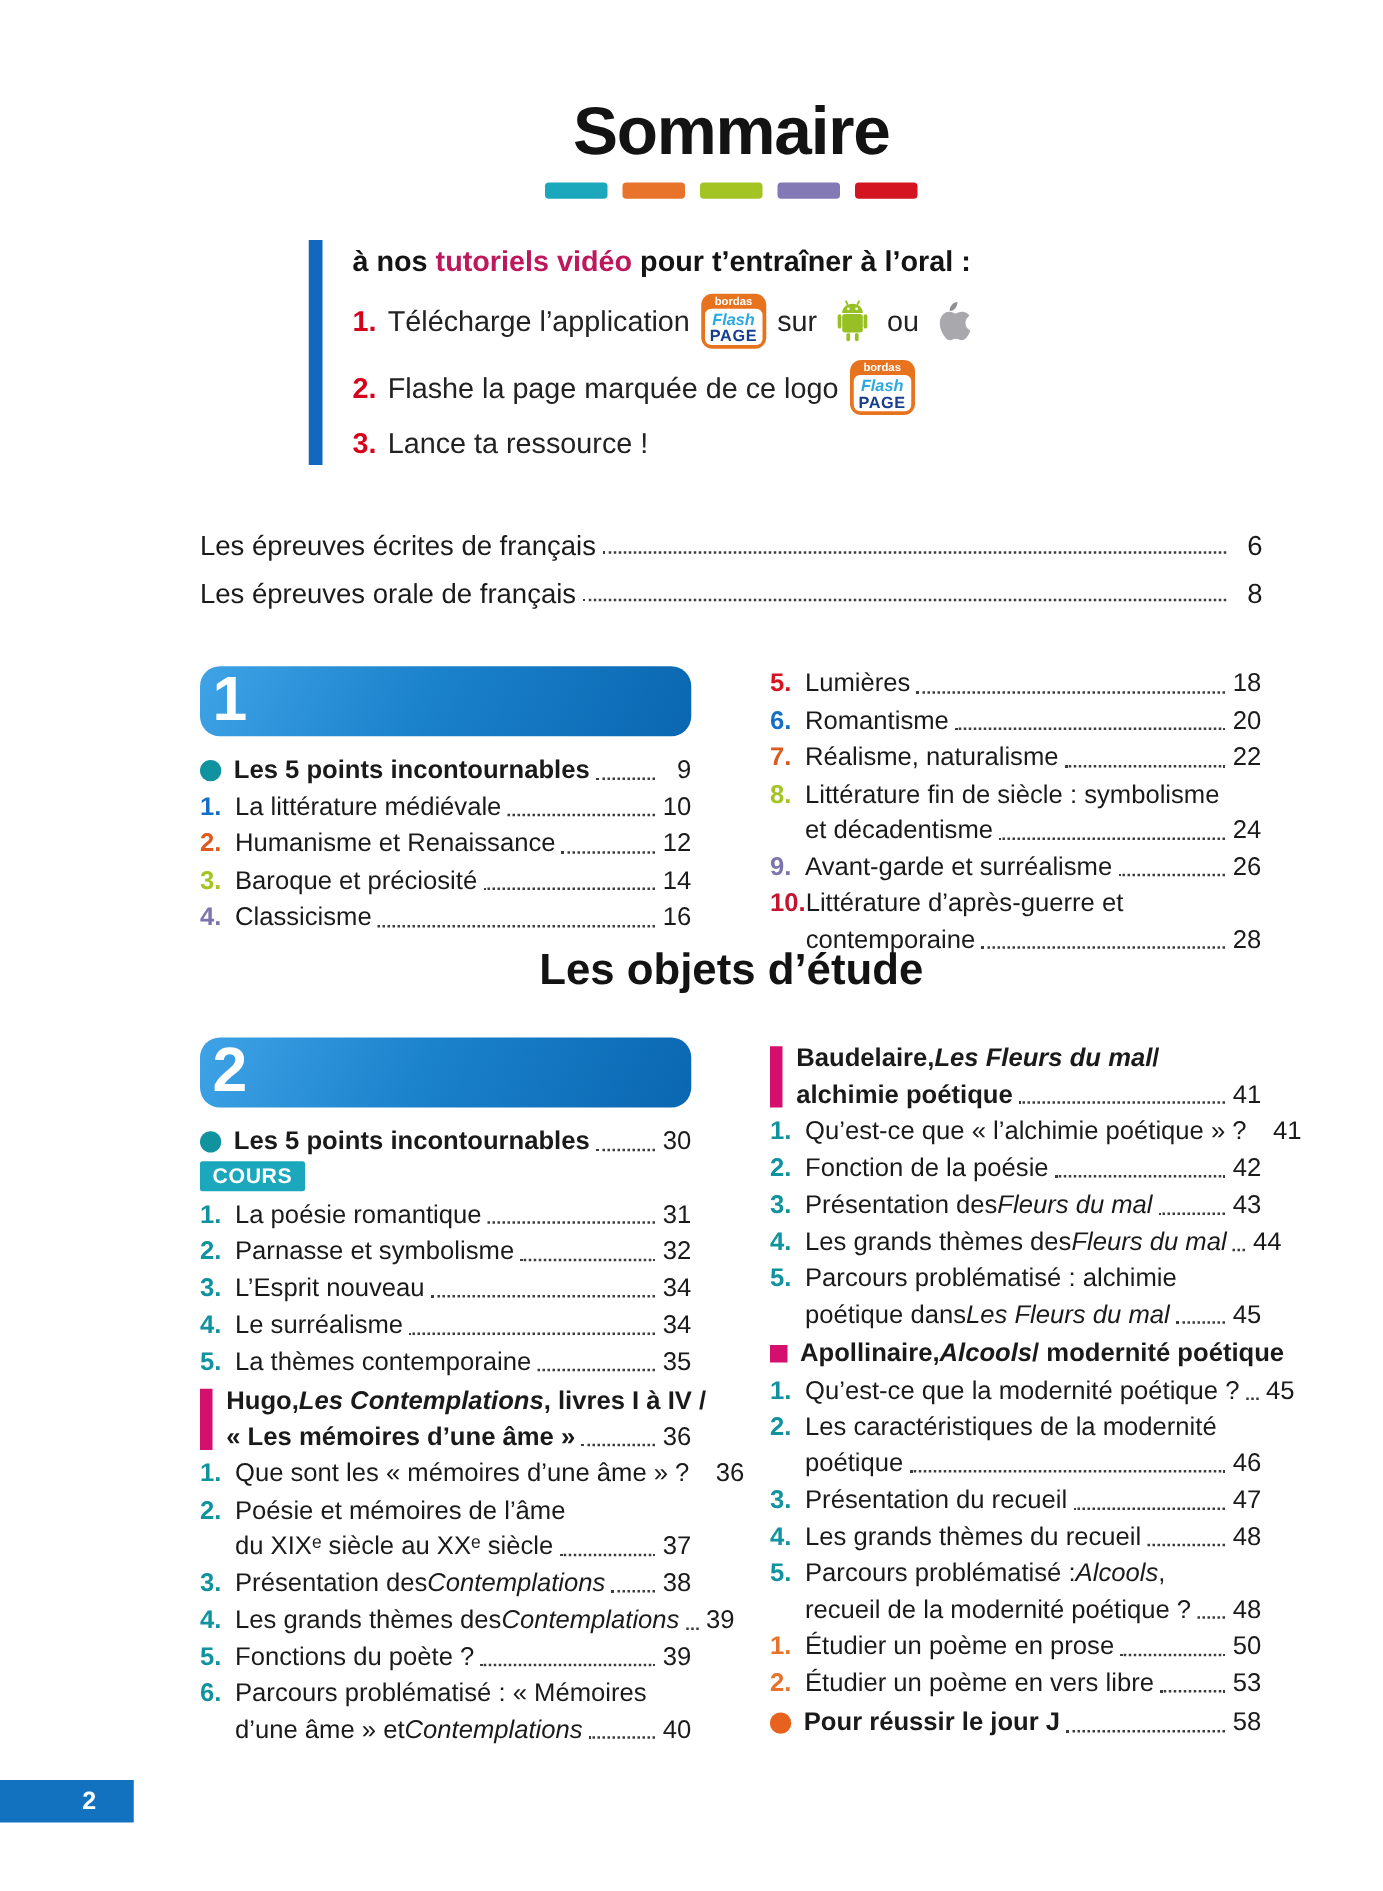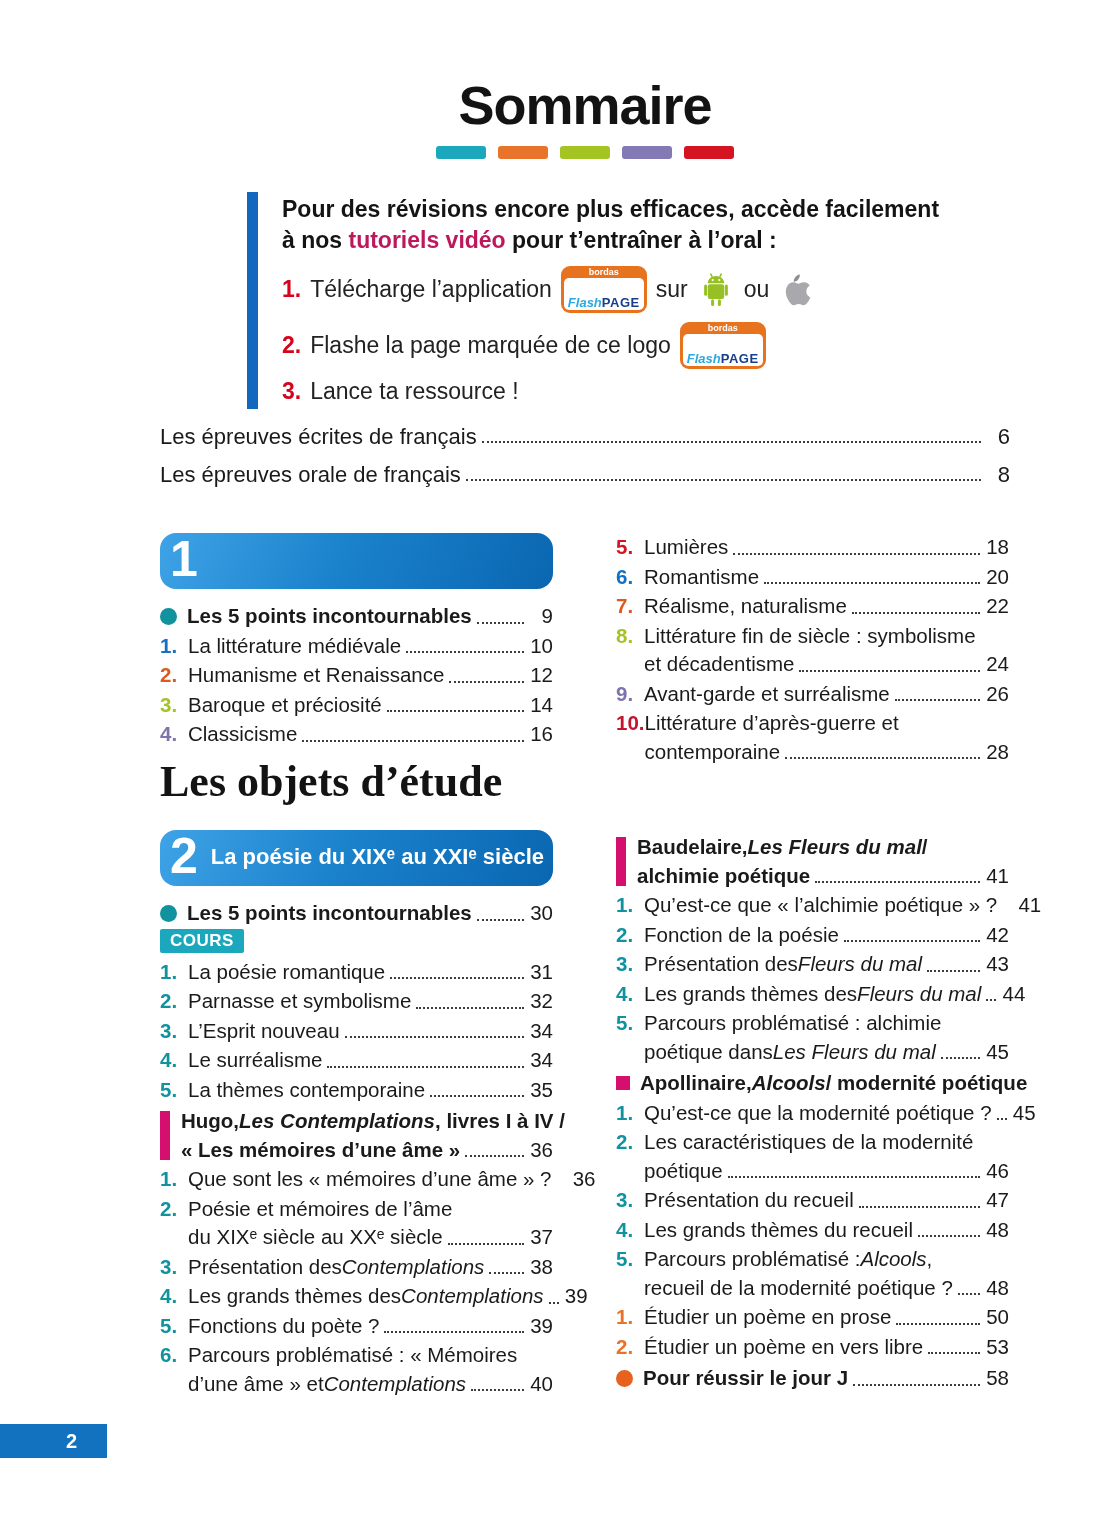--- a/index.html
+++ b/index.html
@@ -16,39 +16,39 @@
   
   .intro{position:absolute;left:247px;top:192px;width:700px;border-left:11px solid #1268BD;padding:2px 0 4px 24px;}
   .intro-head{font-size:23px;font-weight:bold;color:#141414;line-height:31px;white-space:nowrap;}
   .hl{color:#be185d;}
   .steps{margin-top:10px;}
   .step{display:flex;align-items:center;font-size:23px;color:#222;margin-top:9px;gap:9px;white-space:nowrap;}
   .step-num{color:#D6031C;font-weight:bold;}
   
   .fp-logo{display:inline-flex;flex-direction:column;align-items:center;background:#E8731F;border-radius:9px;padding:1px 3px 3px;line-height:1;}
   .fp-brand{color:#fff;font-size:9px;font-weight:bold;padding:1px 2px;}
-  .fp-body{background:#fff;border-radius:5px;padding:18px 4px 1px;display:flex;flex-direction:row;align-items:center;}
+  .fp-body{background:#fff;border-radius:5px;padding:2px 4px 1px;display:flex;flex-direction:column;align-items:center;}
   .fp-flash{color:#2BA9E0;font-weight:bold;font-style:italic;font-size:13px;}
   .fp-page{color:#173D8D;font-weight:bold;font-size:13px;letter-spacing:.5px;}
   .os-icon{display:inline-flex;align-items:center;}
   
   .toc-top{position:absolute;left:160px;top:424px;width:850px;font-size:22px;}
   .top-row{display:flex;align-items:baseline;margin-bottom:12px;}
   
   .section{position:absolute;left:160px;width:850px;display:flex;gap:63px;}
   .section-1{top:533px;}
   .section-2{top:830px;}
   .col{width:393px;flex-shrink:0;}
   .sec-header{background:linear-gradient(115deg,#3FA3E6 0%,#1B82CC 45%,#0A66B1 100%);
     border-radius:16px;color:#fff;display:flex;align-items:center;padding:2px 12px 4px 10px;margin-bottom:13px;min-height:56px;box-sizing:border-box;}
   .sec-num{font-size:50px;font-weight:bold;margin-right:13px;line-height:.95;}
   .sec-title{font-size:22px;font-weight:bold;line-height:26px;}
   .sec-title.wrap{max-width:300px;}
   .sec-title.nowrap{white-space:nowrap;}
-  .objets{position:absolute;left:160px;top:756px;width:850px;font-size:44px;font-weight:bold;color:#131313;margin:0;font-family:Liberation Serif, serif;}
+  .objets{position:absolute;left:160px;top:756px;width:850px;text-align:center;font-size:35px;font-weight:bold;color:#131313;margin:0;}
   
   .toc-item{display:flex;margin-bottom:1px;font-size:20.5px;color:#1a1a1a;}
   .toc-item.bold{margin-top:3px;}
   .bold .toc-line{font-weight:bold;}
   .marker-num{min-width:28px;font-weight:bold;flex-shrink:0;line-height:28px;}
   .marker-dot{width:17px;height:17px;border-radius:50%;margin:6px 10px 0 0;flex-shrink:0;}
   .marker-bar{width:10px;margin:4px 11px 4px 0;flex-shrink:0;align-self:stretch;}
   .marker-square{width:14px;height:14px;margin:7px 10px 0 0;flex-shrink:0;}
   .toc-lines{flex:1;min-width:0;}
   .toc-line{display:flex;align-items:baseline;line-height:28.5px;white-space:nowrap;}
@@ -71,21 +71,20 @@
       <span class="bar" style="background: rgb(27, 168, 188);"></span>
       <span class="bar" style="background: rgb(232, 115, 42);"></span>
       <span class="bar" style="background: rgb(163, 196, 35);"></span>
       <span class="bar" style="background: rgb(131, 121, 180);"></span>
       <span class="bar" style="background: rgb(212, 20, 32);"></span>
     </div>
 </div>
 
 <div class="intro">
   <div class="intro-head">
-    <div>Pour des révisions encore plus efficaces, accède facilement</div>
     <div><span>à nos </span><span class="hl">tutoriels vidéo</span><span> pour t’entraîner à l’oral :</span></div>
   </div>
   <div class="steps">
     <div class="step">
       <span class="step-num">1.</span>
       <span>Télécharge l’application</span>
       <span class="fp-logo">
         <span class="fp-brand">bordas</span>
         <span class="fp-body">
             <span class="fp-flash">Flash</span>
@@ -277,21 +276,20 @@
       </div>
   </div>
 </div>
 
 <h2 class="objets">Les objets d’étude</h2>
 
 <div class="section section-2">
   <div class="col">
     <div class="sec-header">
       <span class="sec-num">2</span>
-      <span class="sec-title nowrap">La poésie du XIXᵉ au XXIᵉ siècle</span>
     </div>
     <div>
         <div class="toc-item bold">
           <span class="marker-dot" style="background: rgb(16, 147, 159);"></span>
           <div class="toc-lines">
             <div class="toc-line">
               <span>Les 5 points incontournables</span>
               <span class="leader"></span>
               <span class="page-num">30</span>
             </div>

